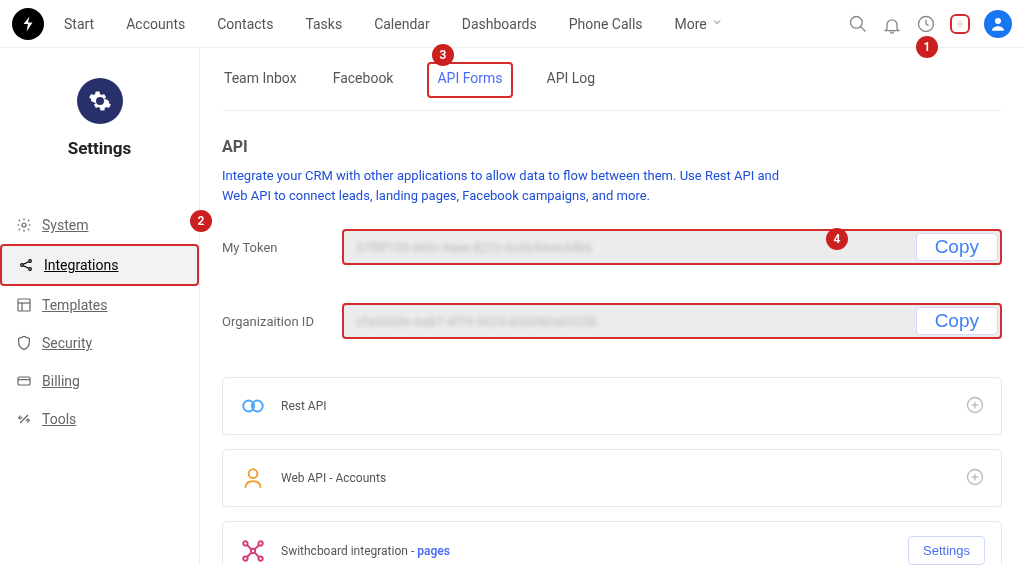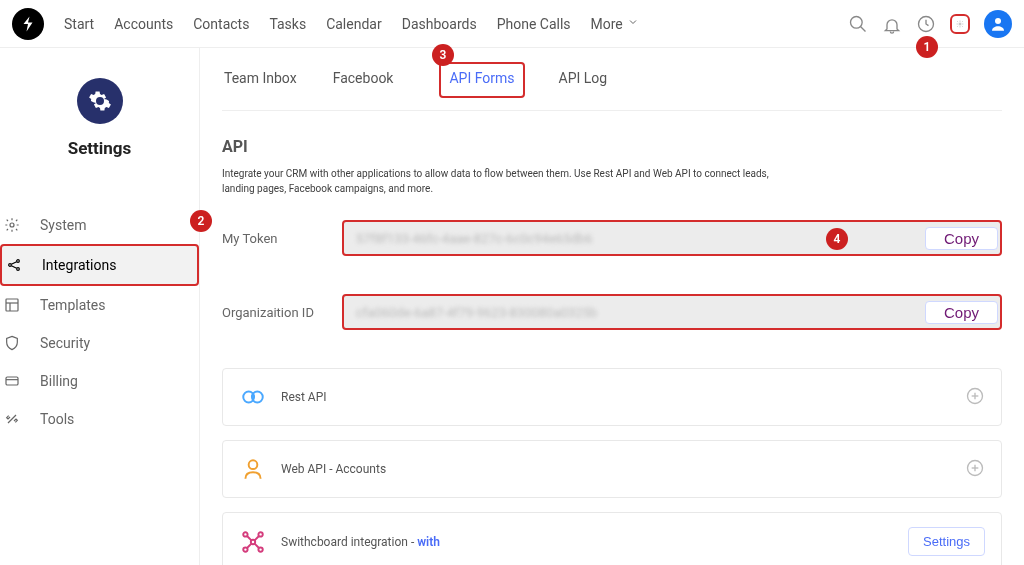--- a/index.html
+++ b/index.html
@@ -2,62 +2,62 @@
 <html><head>
 <meta charset="utf-8">
 <style>
   * { box-sizing: border-box; margin: 0; padding: 0; }
   body { font-family: -apple-system, BlinkMacSystemFont, "Segoe UI", Roboto, Arial, sans-serif; font-size: 14px; color: #333; background: #fff; width: 1024px; height: 565px; overflow: hidden; position: relative; }
 
   
   .top-nav { height: 48px; display: flex; align-items: center; padding: 0 12px; border-bottom: 1px solid #eee; }
   .logo { width: 32px; height: 32px; background: #000; border-radius: 50%; display: flex; align-items: center; justify-content: center; margin-right: 20px; }
   .logo svg { width: 18px; height: 18px; fill: #fff; }
-  .nav-links { display: flex; gap: 20px; color: #555; }
+  .nav-links { display: flex; gap: 32px; color: #555; }
   .nav-links .nav-item { cursor: pointer; }
   .nav-more { display: flex; gap: 4px; }
   .nav-right { margin-left: auto; display: flex; align-items: center; gap: 14px; }
   .nav-icon { width: 20px; height: 20px; color: #888; cursor: pointer; display: flex; align-items: center; justify-content: center; }
   .nav-icon svg { width: 20px; height: 20px; stroke: #888; fill: none; stroke-width: 1.6; }
   .gear-box { border: 2px solid #d42c2c; border-radius: 6px; padding: 4px; position: relative; }
   .user-avatar { width: 28px; height: 28px; border-radius: 50%; background: #1976f2; display: flex; align-items: center; justify-content: center; }
   .user-avatar svg { width: 18px; height: 18px; fill: #fff; }
 
   
   .callout { position: absolute; width: 22px; height: 22px; background: #cc2020; color: #fff; border-radius: 50%; font-weight: 600; font-size: 12px; display: flex; align-items: center; justify-content: center; z-index: 10; }
 
   
   .layout { display: flex; height: calc(565px - 48px); }
   .sidebar { width: 200px; background: #fff; border-right: 1px solid #eee; }
   .sidebar-head { text-align: center; padding: 30px 10px 18px; }
   .sidebar-gear { width: 46px; height: 46px; border-radius: 50%; background: #27306b; display: flex; align-items: center; justify-content: center; margin: 0 auto 14px; }
   .sidebar-gear svg { width: 24px; height: 24px; fill: #fff; }
   .sidebar-title { font-weight: 700; font-size: 17px; color: #222; }
   .sidebar-menu { margin-top: 30px; }
-  .sidebar-item { display: flex; align-items: center; gap: 20px; padding: 11px 4px; cursor: pointer; color: #666; position: relative; }
+  .sidebar-item { display: flex; align-items: center; gap: 10px; padding: 11px 16px; cursor: pointer; color: #666; position: relative; text-decoration: underline; }
   .sidebar-item.active { background: #f2f2f2; color: #000000; border: 2px solid #d42c2c; border-radius: 4px; }
   .sidebar-item .s-icon { width: 16px; height: 16px; }
   .sidebar-item .s-icon svg { width: 16px; height: 16px; stroke: currentColor; fill: none; stroke-width: 1.8; }
 
   
   .main { flex: 1; padding: 14px 22px; overflow: auto; background: #fff; }
   .tabs { display: flex; gap: 32px; border-bottom: 1px solid #eee; padding-bottom: 12px; margin-bottom: 26px; }
   .tab { padding: 8px 2px 12px; color: #555; cursor: pointer; }
   .tab.active { color: #4a6cf7; border-bottom: 2px solid #4a6cf7; }
-  .tab.boxed { border: 2px solid #d42c2c; border-radius: 4px; padding: 6px 8px 10px; position: relative; margin-left: 12px; }
+  .tab.boxed { border: 2px solid #d42c2c; border-radius: 4px; padding: 6px 8px 10px; position: relative; }
 
   .page-h { font-size: 16px; color: #555; margin-bottom: 10px; }
-  .page-desc { color: #404040; max-width: 560px; line-height: 1.5; margin-bottom: 24px; font-size: 10px; }
+  .page-desc { color: #1d4ed8; max-width: 560px; line-height: 1.5; margin-bottom: 24px; font-size: 13px; }
 
   .field-row { display: flex; align-items: center; margin-bottom: 38px; }
   .field-label { width: 120px; color: #666; font-size: 13px; }
   .field-box { flex: 1; display: flex; background: #ececec; border-radius: 4px; align-items: center; height: 36px; }
   .field-box.outlined { border: 2px solid #d42c2c; }
   .field-value { flex: 1; padding: 0 12px; color: #bbb; font-size: 13px; filter: blur(2px); white-space: nowrap; overflow: hidden; }
-  .copy-btn { background: #fff; border: 1px solid #cfd8ff; color: #701a75; padding: 2px 18px; margin: 2px; border-radius: 4px; cursor: pointer; font-size: 15px; }
+  .copy-btn { background: #fff; border: 1px solid #cfd8ff; color: #3b82f6; padding: 2px 18px; margin: 2px; border-radius: 4px; cursor: pointer; font-size: 19px; }
 
   .api-card { border: 1px solid #e8e8e8; border-radius: 4px; padding: 14px 16px; margin-bottom: 14px; display: flex; align-items: center; gap: 14px; }
   .api-icon { width: 28px; height: 28px; display: flex; align-items: center; justify-content: center; }
   .api-icon svg { width: 26px; height: 26px; fill: none; stroke-width: 1.8; }
   .api-card-label { color: #555; font-size: 12px; }
   .api-card .link { color: #4a6cf7; font-weight: 600; }
   .api-card-right { margin-left: auto; display: flex; align-items: center; gap: 10px; color: #bbb; }
   .expand-icon svg { width: 20px; height: 20px; stroke: #bbb; fill: none; stroke-width: 1.6; }
   .settings-btn { border: 1px solid #cfd8ff; color: #4a6cf7; padding: 6px 14px; border-radius: 4px; cursor: pointer; font-size: 13px; background: #fff; }
 </style>
@@ -252,21 +252,21 @@
             <circle cx="19" cy="5" r="2"></circle>
             <circle cx="5" cy="19" r="2"></circle>
             <circle cx="19" cy="19" r="2"></circle>
             <line x1="6.5" y1="6.5" x2="10.5" y2="10.5"></line>
             <line x1="17.5" y1="6.5" x2="13.5" y2="10.5"></line>
             <line x1="6.5" y1="17.5" x2="10.5" y2="13.5"></line>
             <line x1="17.5" y1="17.5" x2="13.5" y2="13.5"></line>
           </svg>
         </span>
       <span class="api-card-label">
-        <span>Swithcboard integration - </span><span class="link">with</span>
+        <span>Swithcboard integration - </span><span class="link">pages</span>
       </span>
       <span class="api-card-right">
         <button class="settings-btn">Settings</button>
       </span>
     </div>
 
     <div class="api-card">
       
       
       

